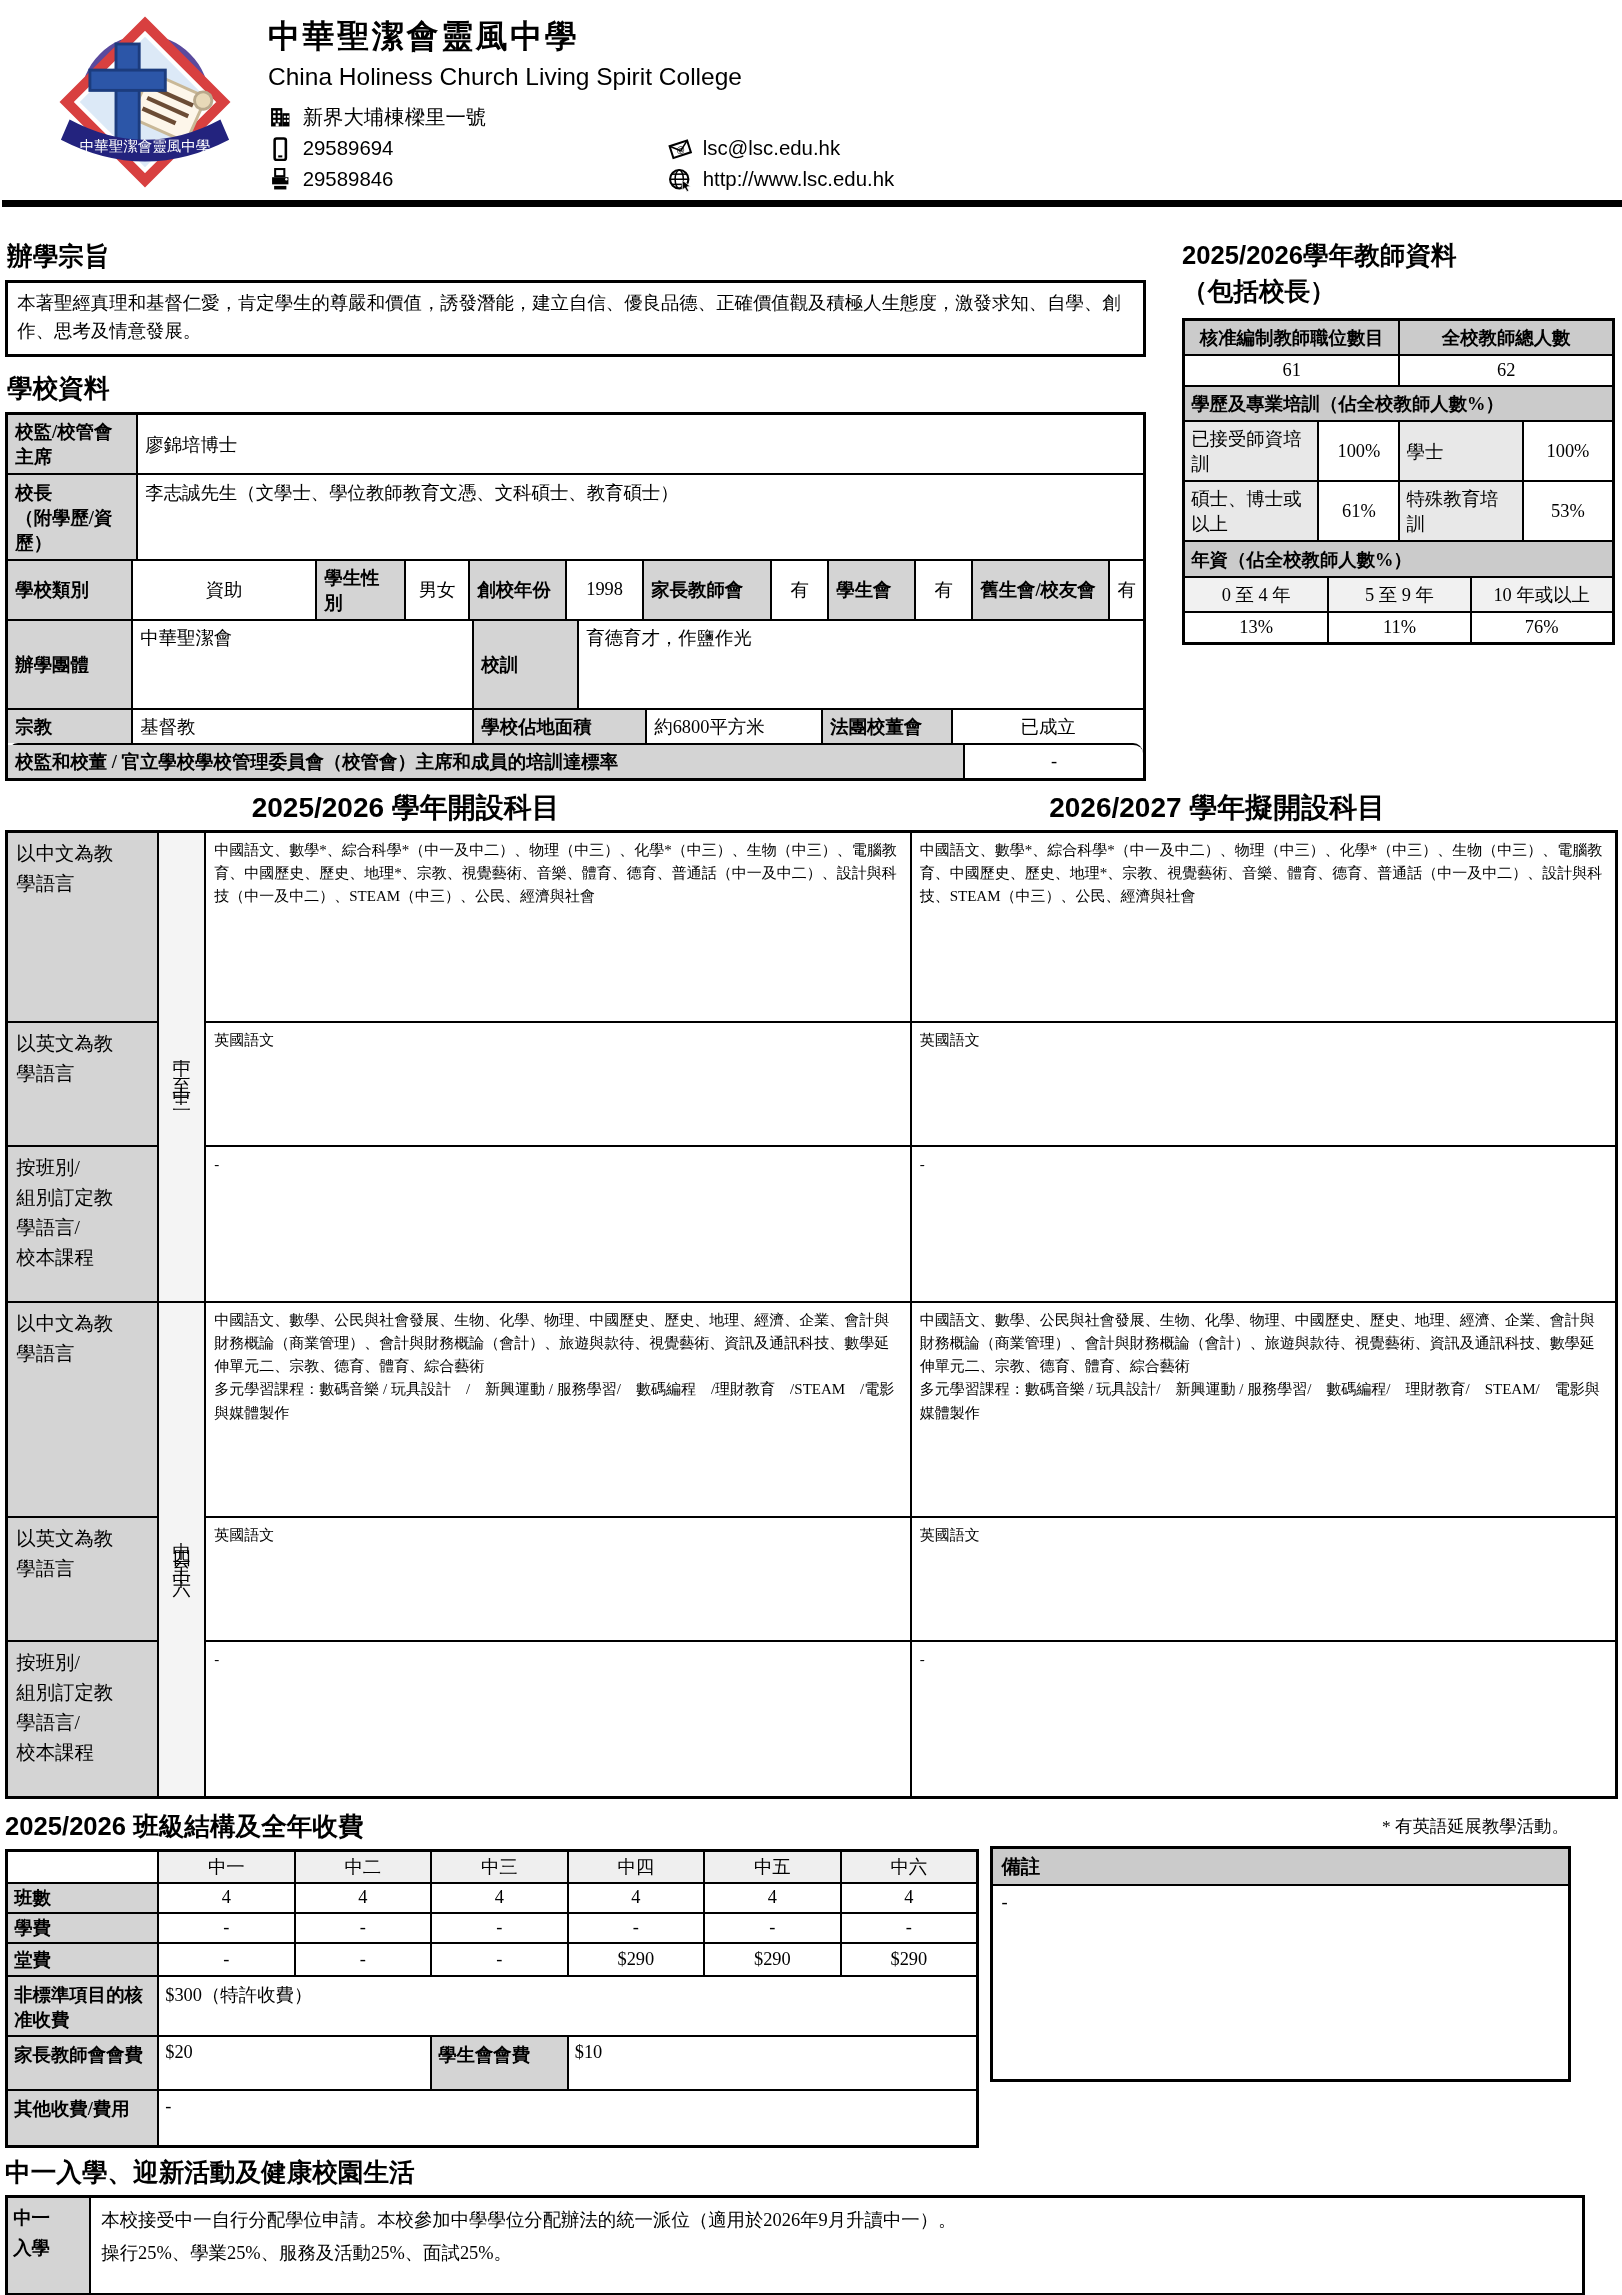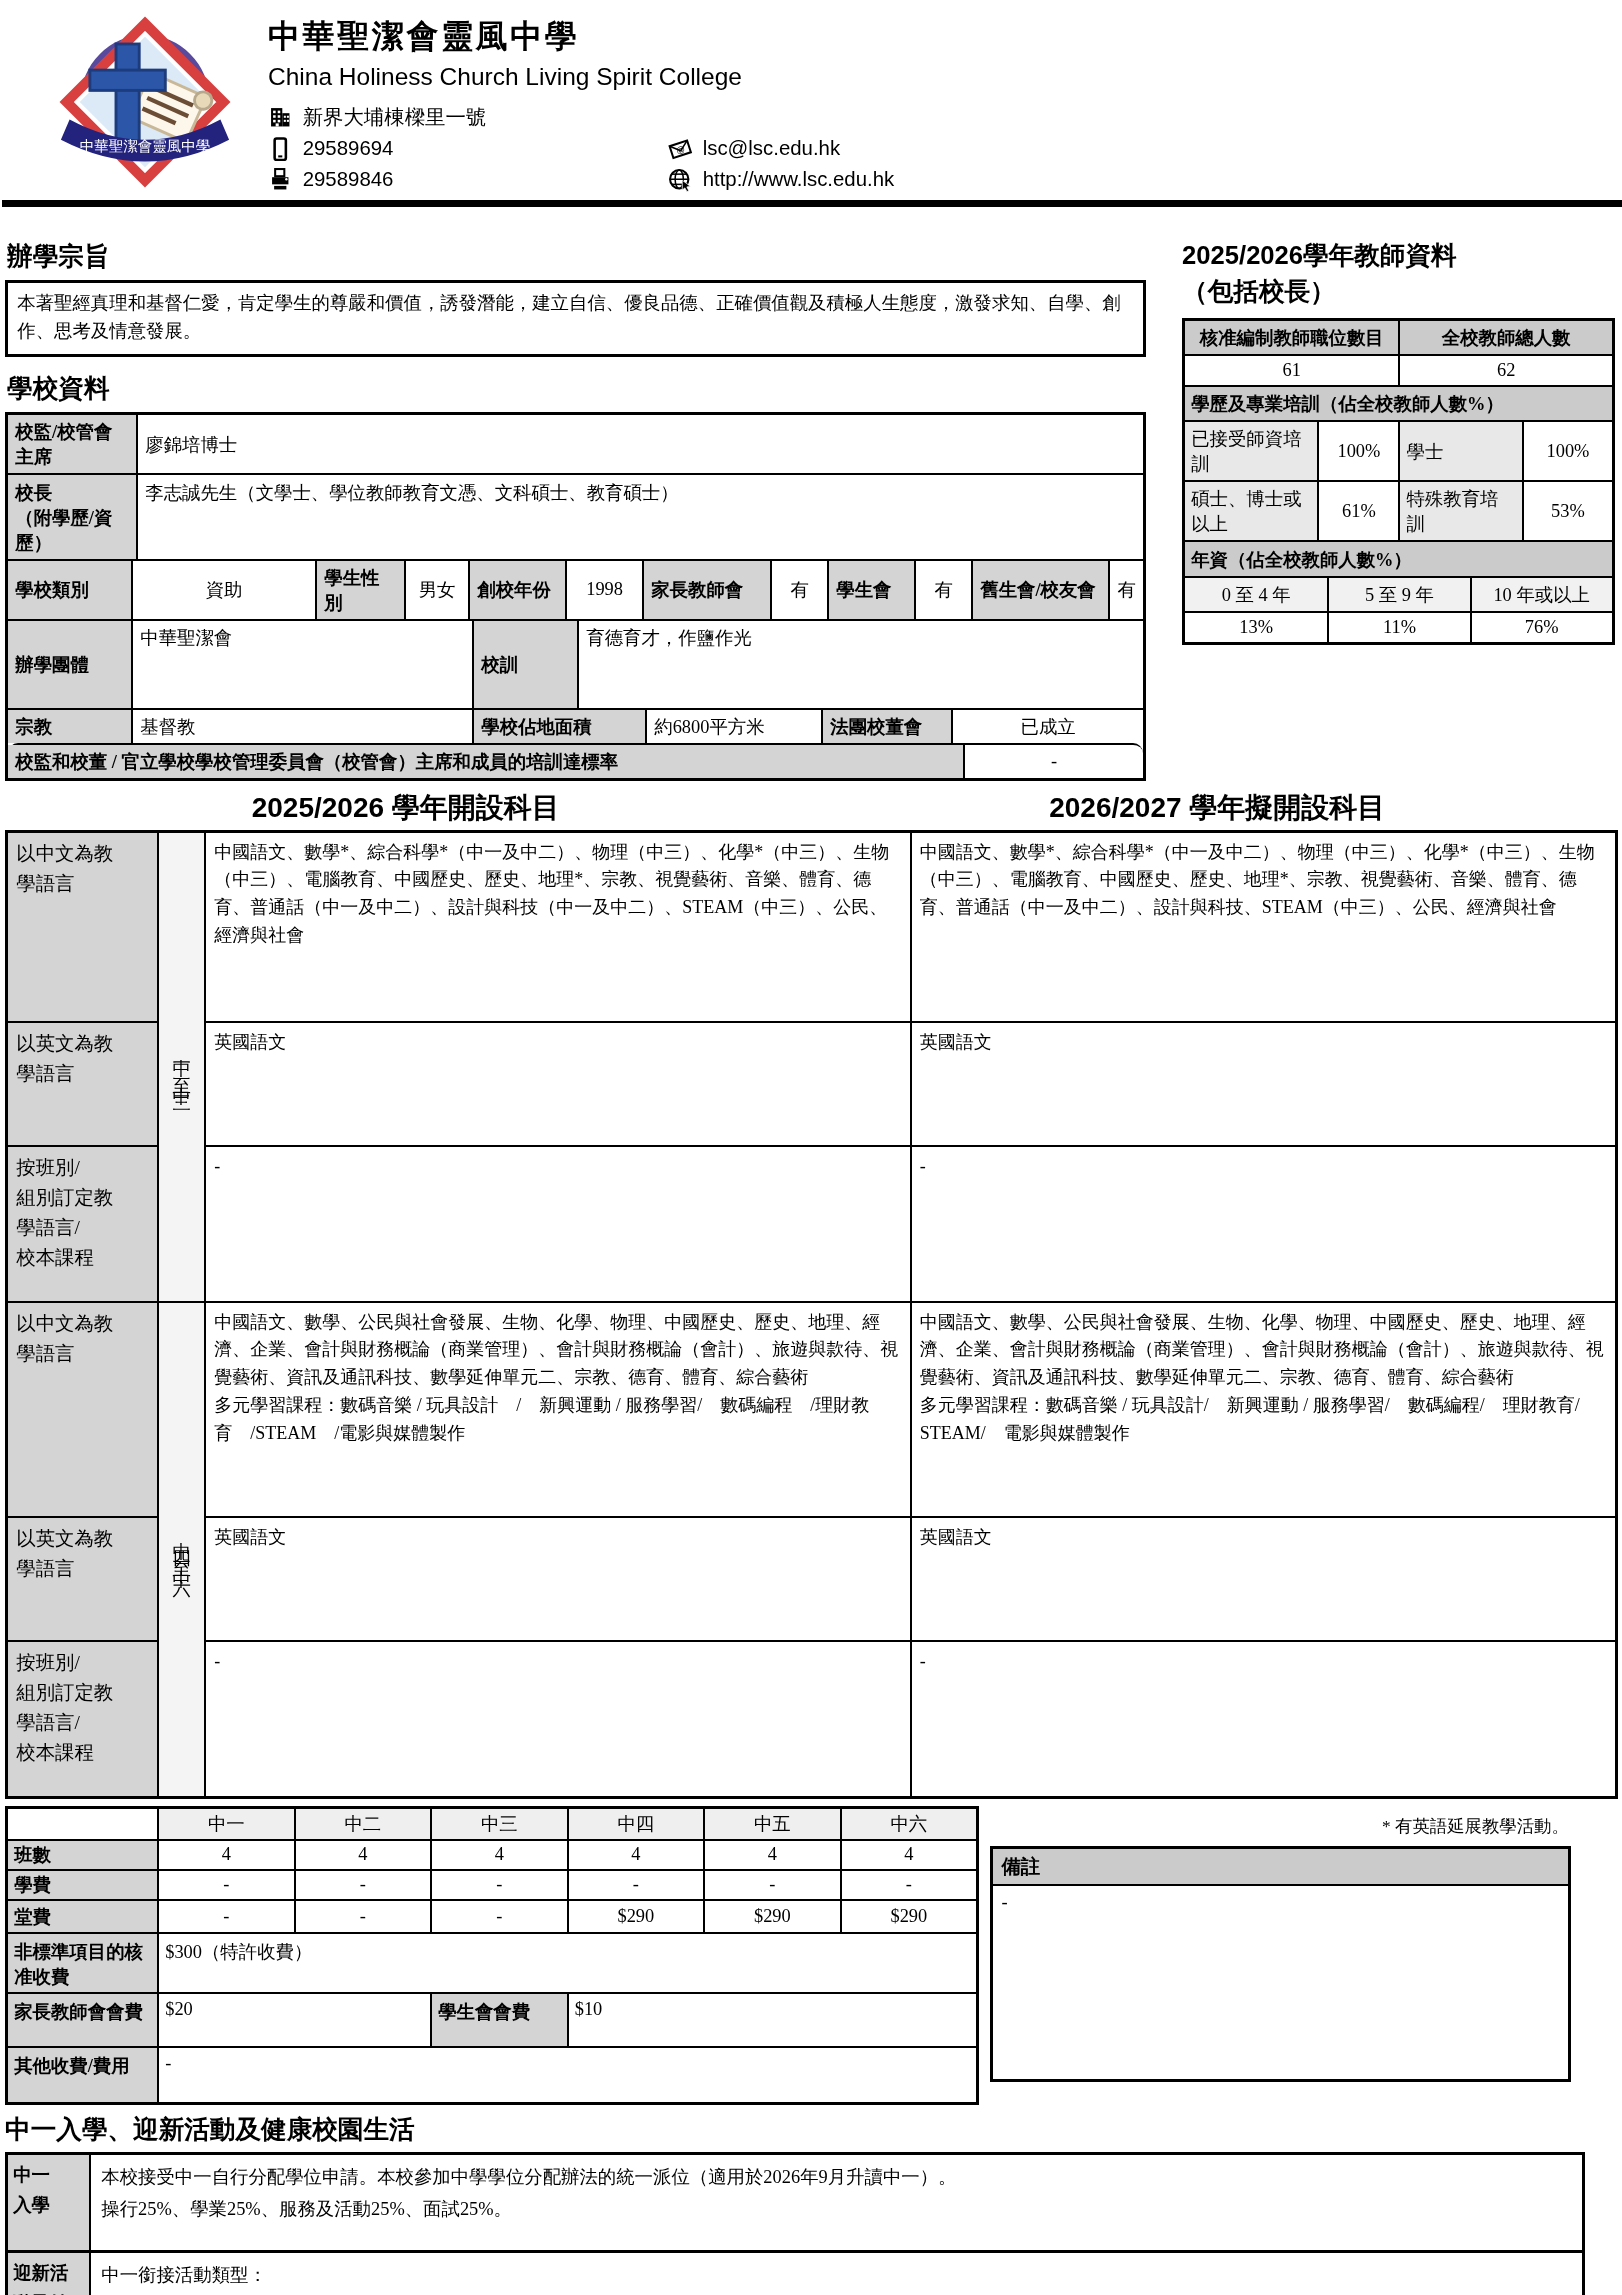--- a/index.html
+++ b/index.html
@@ -56,21 +56,21 @@
   .tr4c { grid-template-columns: 31% 19% 29% 21%; min-height: 49px; }
   .tr3c { grid-template-columns: 1fr 1fr 1fr; min-height: 28px; }
   
   .sub-titles { display: flex; margin-top: 5.1px; font-family: "Liberation Sans", sans-serif; }
   .sub-titles div { flex: 1; text-align: center; font-size: 28px; font-weight: bold; padding: 3.1px 0; }
   .sub-table {
     display: grid; margin: 0 5.1px; border: 3.6px solid #000;
     grid-template-columns: 149px 47px 1fr 1fr;
     grid-template-rows: minmax(188px,auto) minmax(124px,auto) minmax(156px,auto) minmax(215px,auto) minmax(124px,auto) minmax(156px,auto);
   }
-  .sc { padding: 5.1px 8.2px; font-size: 18px; line-height: 1.55; white-space: pre-line; }
+  .sc { padding: 5.1px 8.2px; font-size: 15px; line-height: 1.55; white-space: pre-line; }
   .bl { border-left: 2.6px solid #000; }
   .bt { border-top: 2.6px solid #000; }
   .s-lab { background: #d4d4d4; font-weight: normal; font-size: 19.4px; }
   .v-cell { background: #f4f4f4; display: flex; }
   .v-label { writing-mode: vertical-rl; text-orientation: upright; margin: auto; font-size: 18.4px; letter-spacing: 9.2px; }
   
   .fees { padding: 0 5.1px; margin-top: 6.1px; }
   .fees-flex { display: flex; }
   .fees-left { width: 974px; flex: none; }
   .fee-table {
@@ -336,20 +336,21 @@
 學語言/
 校本課程</div>
       <div class="sc bl bt" style="grid-row:6;grid-column:3">-</div>
       <div class="sc bl bt" style="grid-row:6;grid-column:4">-</div>
     </div>
   </section>
 
   <section class="fees">
     <div class="fees-flex">
       <div class="fees-left">
+        <h2 class="sec" style="margin:3.1px 0 5.1px 0">2025/2026 班級結構及全年收費</h2>
         <div class="fee-table">
           <div class="fcell nl nt"></div>
           <div class="fcell nt f-head">中一</div>
           <div class="fcell nt f-head">中二</div>
           <div class="fcell nt f-head">中三</div>
           <div class="fcell nt f-head">中四</div>
           <div class="fcell nt f-head">中五</div>
           <div class="fcell nt f-head">中六</div>
 
           <div class="fcell nl f-gray">班數</div>

